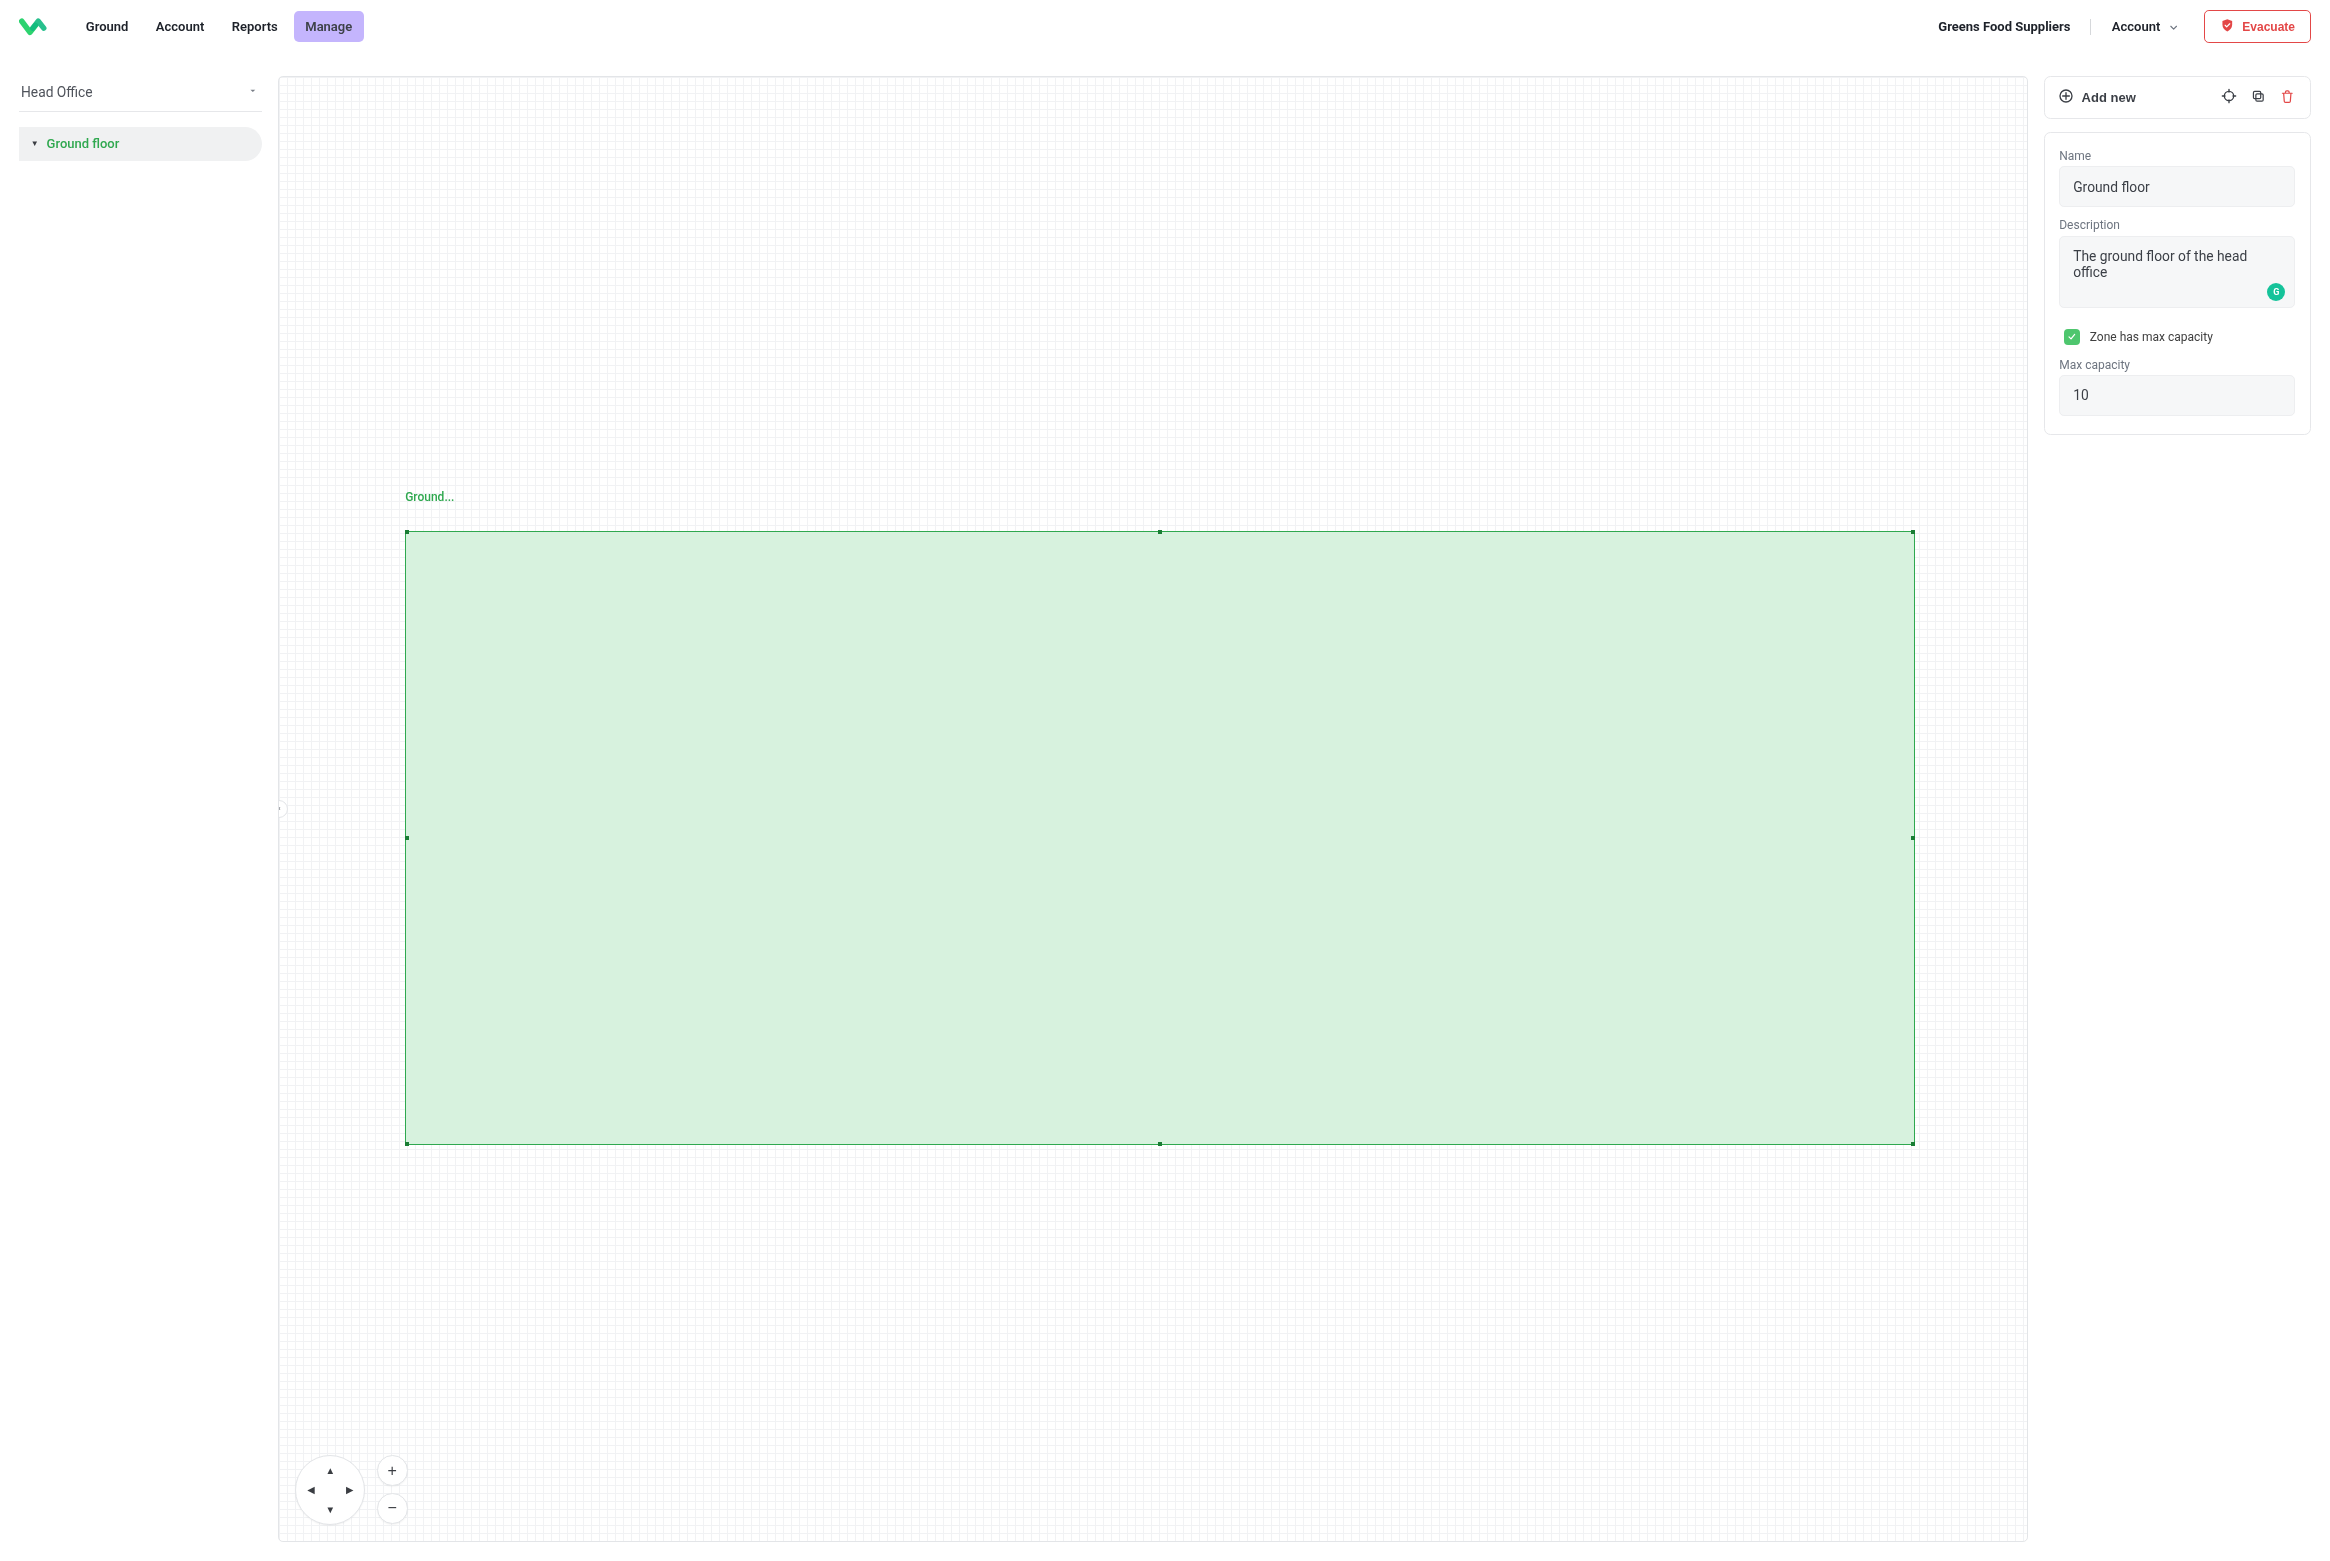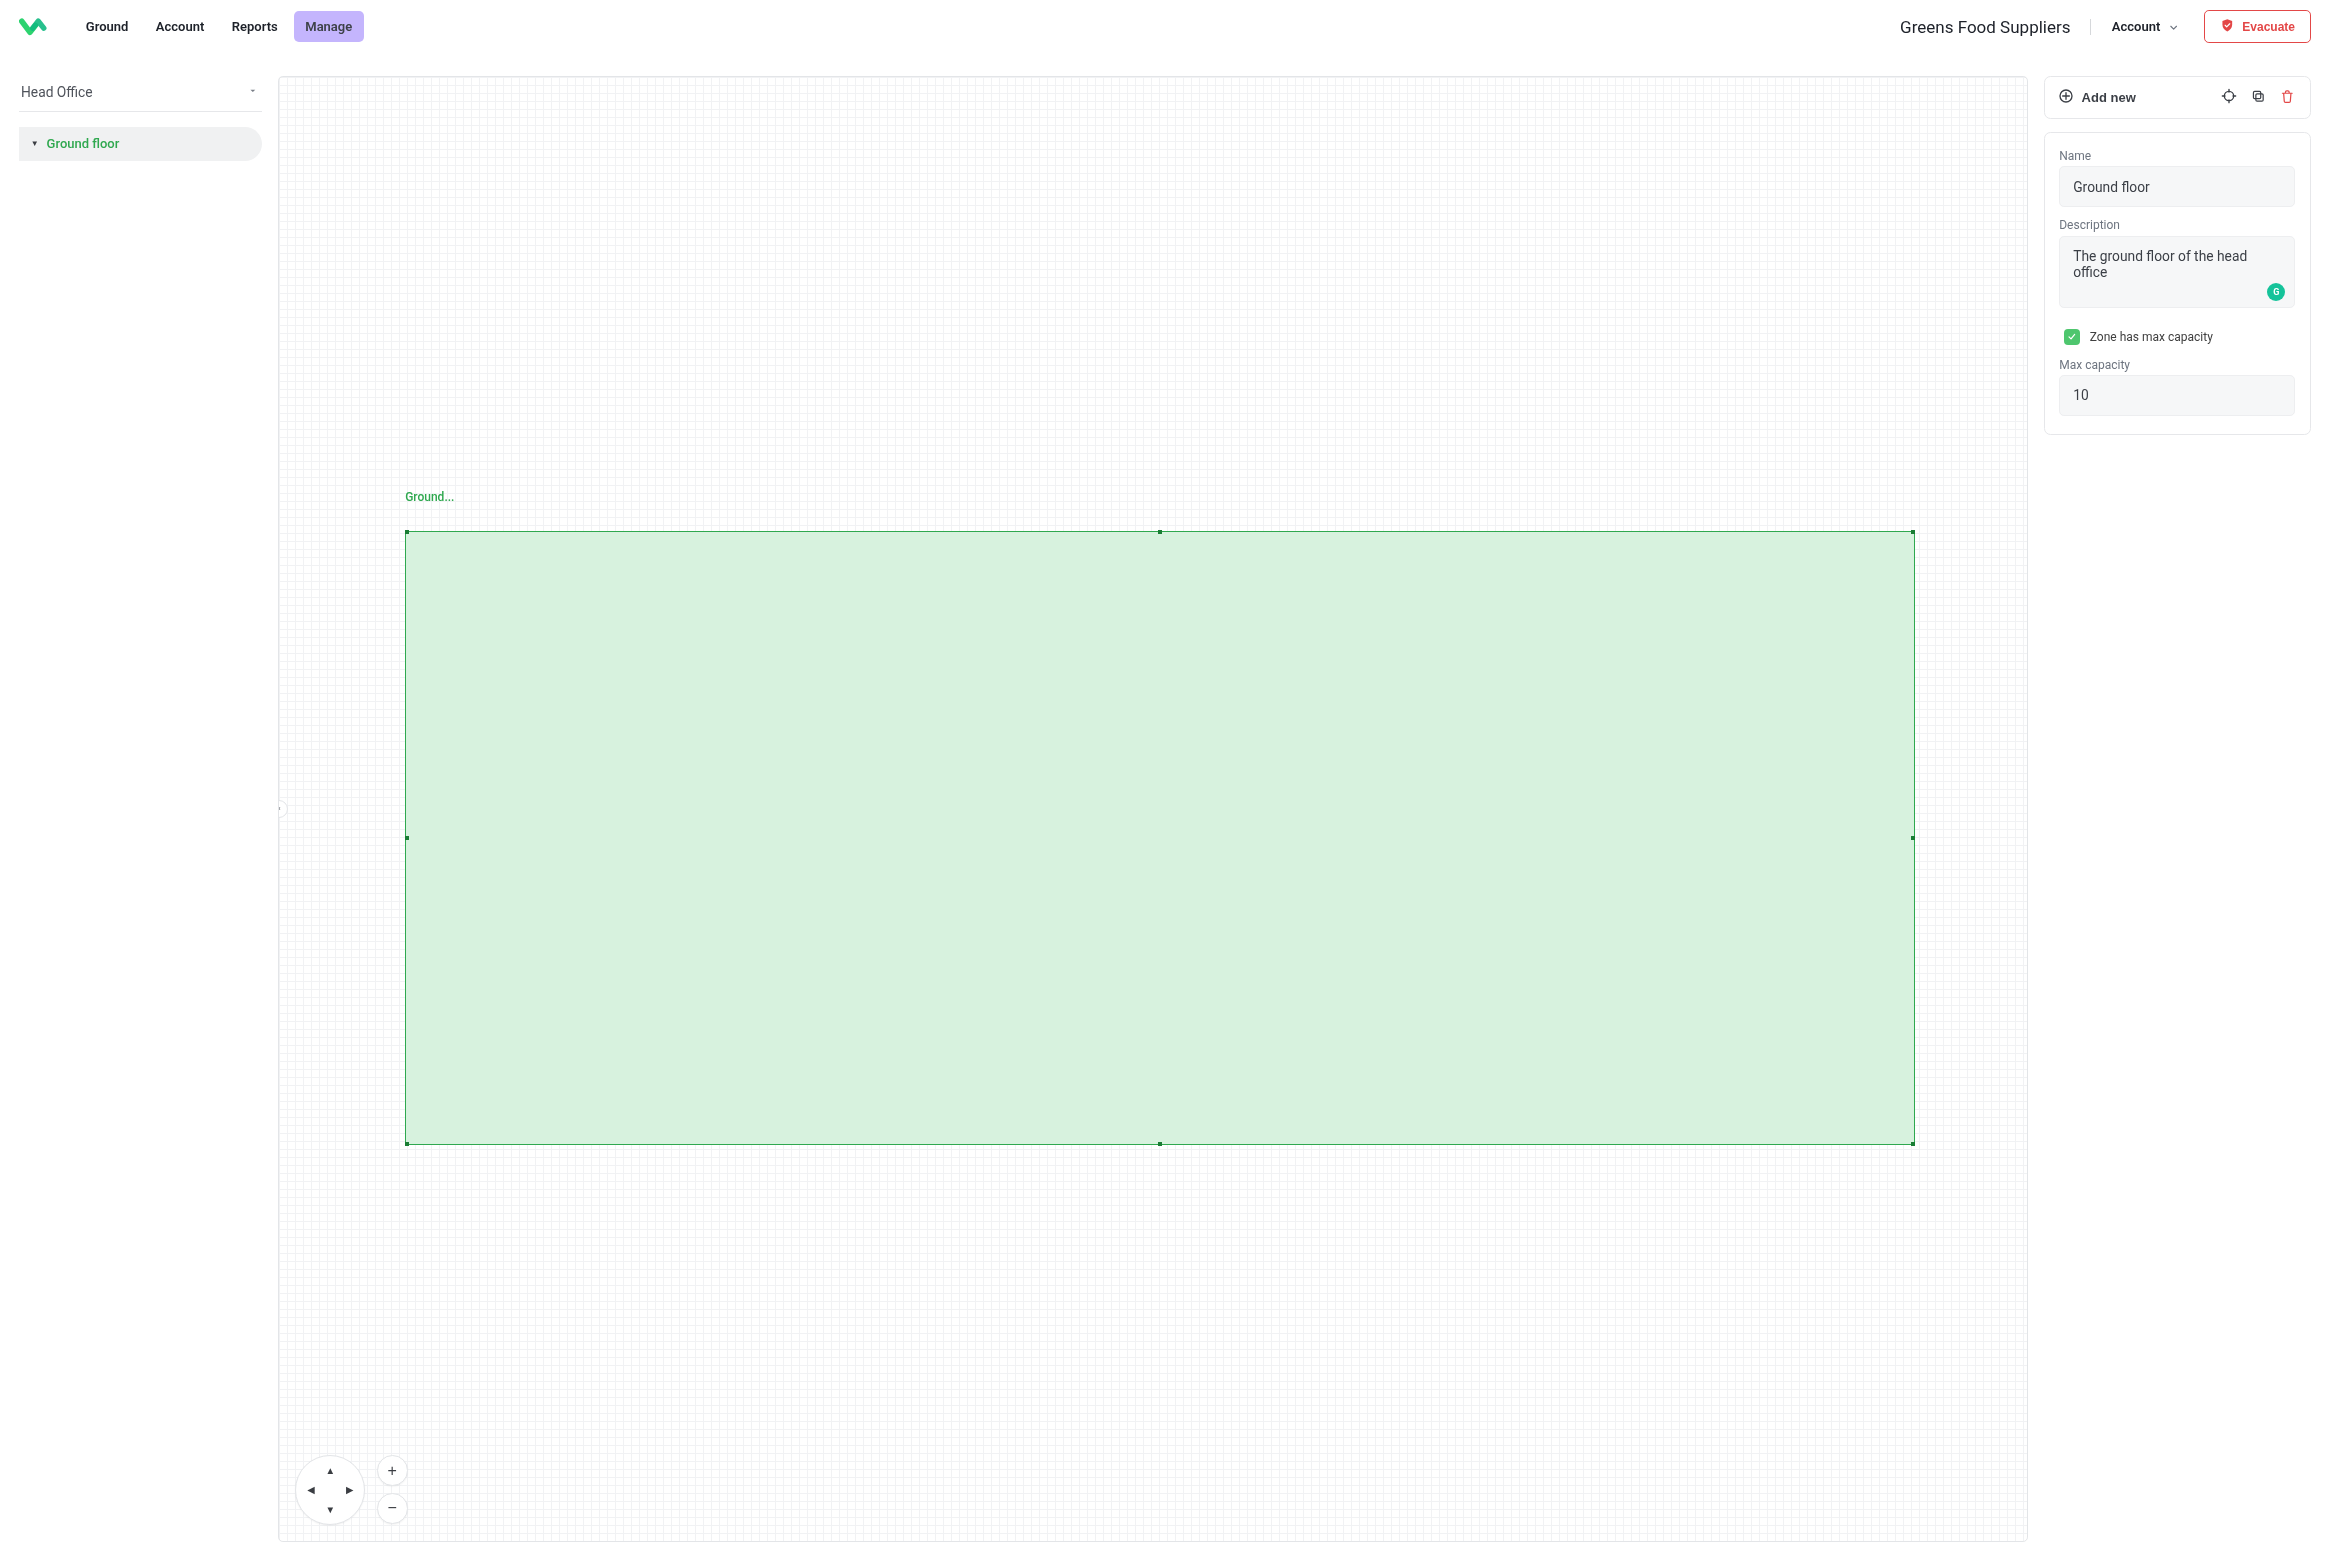--- a/index.html
+++ b/index.html
@@ -28,21 +28,21 @@
   .nav-link {
     padding: 8px 11.3px;
     border-radius: 4.9px;
     font-weight: 600;
     font-size: 13px;
     color: #1d2129;
     cursor: pointer;
   }
   .nav-link.active { background: #c4b5fd; color: #3d4148; }
   .nav-spacer { flex: 1; }
-  .org-name { font-weight: 400; font-size: 17px; color: #1d2129; }
+  .org-name { font-weight: 700; font-size: 13px; color: #1d2129; }
   .divider { width: 0.8px; height: 16px; background: #d6d8db; margin: 0 14.6px; }
   .account {
     display: flex; align-items: center; gap: 8px;
     font-weight: 600; font-size: 13px; color: #1d2129;
     cursor: pointer; padding: 4.9px 1.6px;
   }
   .chevron-down {
     width: 11.3px; height: 11.3px; display: inline-block;
   }
   .evacuate-btn {

